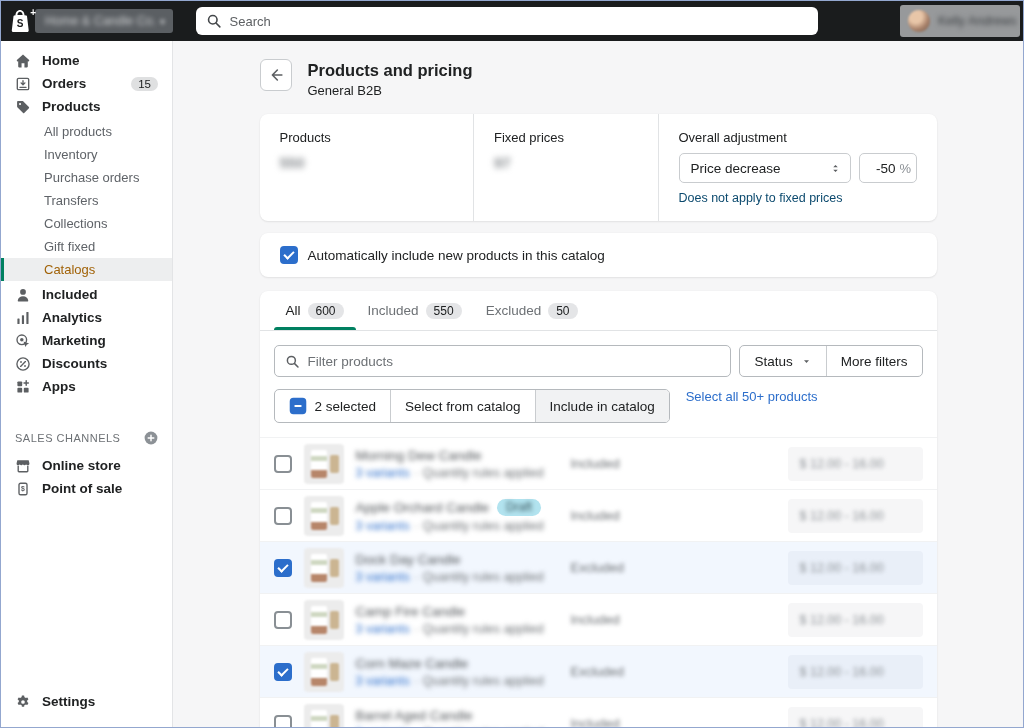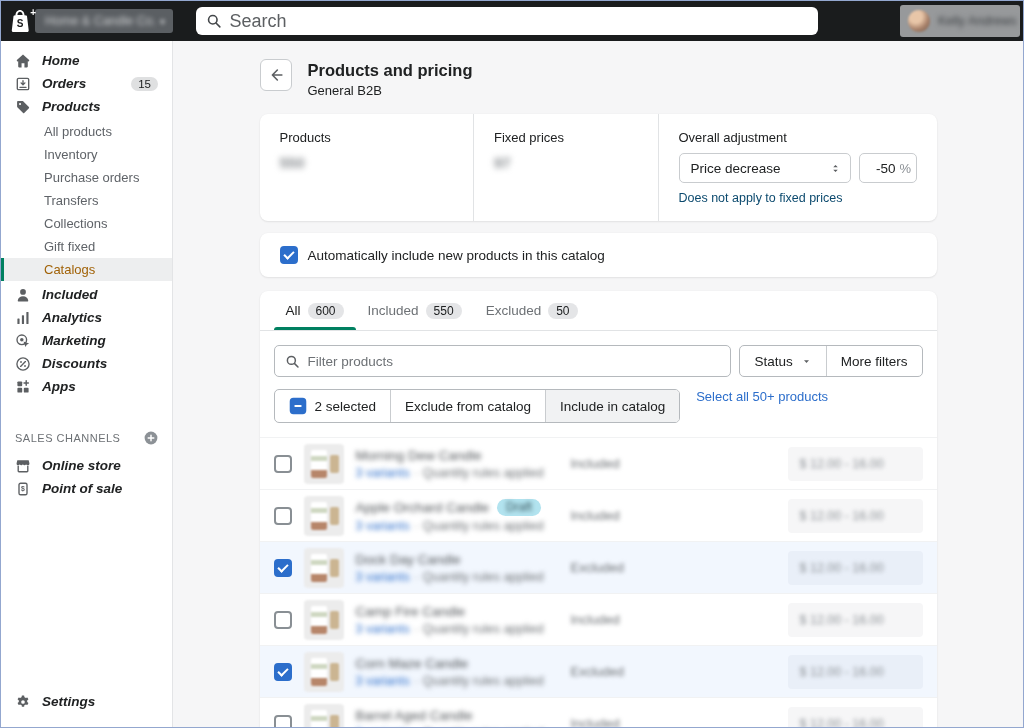--- a/index.html
+++ b/index.html
@@ -15,32 +15,32 @@
   
   .topbar { height:40px; flex:none; background:#1a1c1d; display:flex; align-items:center; padding:0 3px 0 6px; }
   .tb-left { width:172px; flex:none; display:flex; align-items:center; gap:2px; }
   .logo { width:26px; height:26px; display:flex; align-items:center; justify-content:center; position:relative; }
   .logo .plus-mark { position:absolute; top:-1px; right:-3px; color:#fff; font-size:10px; font-weight:bold; }
   .store-box { width:138px; height:24px; background:#5b5f63; border-radius:3px; display:flex; align-items:center; padding:0 8px 0 10px; cursor:pointer; }
   .store-name { color:#cfd1d3; font-size:12.5px; flex:1; white-space:nowrap; overflow:hidden; }
   .store-caret { color:#cfd1d3; font-size:10px; }
   .tb-search { flex:1; display:flex; justify-content:center; }
   .tb-search-box { width:622px; height:28px; background:#fff; border-radius:6px; display:flex; align-items:center; gap:8px; padding:0 10px; }
-  .tb-search-box input { border:none; outline:none; flex:1; font-size:18px; font-family:inherit; color:#202223; background:transparent; }
+  .tb-search-box input { border:none; outline:none; flex:1; font-size:13px; font-family:inherit; color:#202223; background:transparent; }
   .tb-search-box input::placeholder { color:#5c5f62; opacity:1; }
   .tb-user { flex:none; width:120px; height:32px; margin-left:66px; background:#97999b; border-radius:3px; display:flex; align-items:center; gap:8px; padding:0 8px; cursor:pointer; }
   .avatar { width:22px; height:22px; border-radius:50%; flex:none; background:radial-gradient(circle at 35% 30%,#e8c6a8 0 30%,#a9836c 60%,#6f5546 100%); filter:blur(1px); }
   .user-name { font-size:12.5px; color:#3c4043; white-space:nowrap; }
 
   
   .app { flex:1; display:flex; min-height:0; }
   .sidebar { width:172px; flex:none; background:#fff; border-right:1px solid #e3e4e6; padding-top:8px; position:relative; font-size:13.5px; }
   .side-item { height:23px; display:flex; align-items:center; gap:11px; padding:0 14px; font-weight:600; color:#202223; cursor:pointer; }
   .side-icon { width:16px; height:16px; flex:none; display:flex; align-items:center; justify-content:center; }
-  .side-label { flex:1; white-space:nowrap;font-style:italic; }
+  .side-label { flex:1; white-space:nowrap; }
   .side-badge { background:#dfe0e1; border-radius:9px; font-size:11.5px; font-weight:400; padding:1px 7px; color:#202223; }
   .side-subs { padding:2px 0; }
   .side-sub { height:23px; display:flex; align-items:center; padding:0 14px 0 43px; font-size:13px; color:#5f6368; cursor:pointer; }
   .side-sub.active { background:#edeeef; color:#a16207; border-left:3px solid #008060; padding-left:40px; }
   .sales-head { margin-top:28px; padding:0 13px 0 14px; height:24px; display:flex; align-items:center; justify-content:space-between; }
   .sales-head .sh-label { font-size:11px; letter-spacing:.5px; color:#6d7175; font-weight:400; }
   .plus-circle { width:16px; height:16px; cursor:pointer; display:flex; }
   .side-channels { padding-top:4px; }
   .side-settings { position:absolute; bottom:14px; left:0; right:0; }
 
@@ -394,21 +394,21 @@
             </div>
           </div>
 
           <div class="action-row">
             <div class="btn-group">
               <div class="seg">
                 <span class="cb ind" style="transform:scale(.92)"></span>
                 <span>2 selected</span>
               </div>
               <div class="seg">
-                <span>Exclude from catalog</span>
+                <span>Select from catalog</span>
               </div>
               <div class="seg pressed">
                 <span>Include in catalog</span>
               </div>
             </div>
             <a class="select-all">Select all 50+ products</a>
           </div>
 
           <div>
               <div class="prow">

